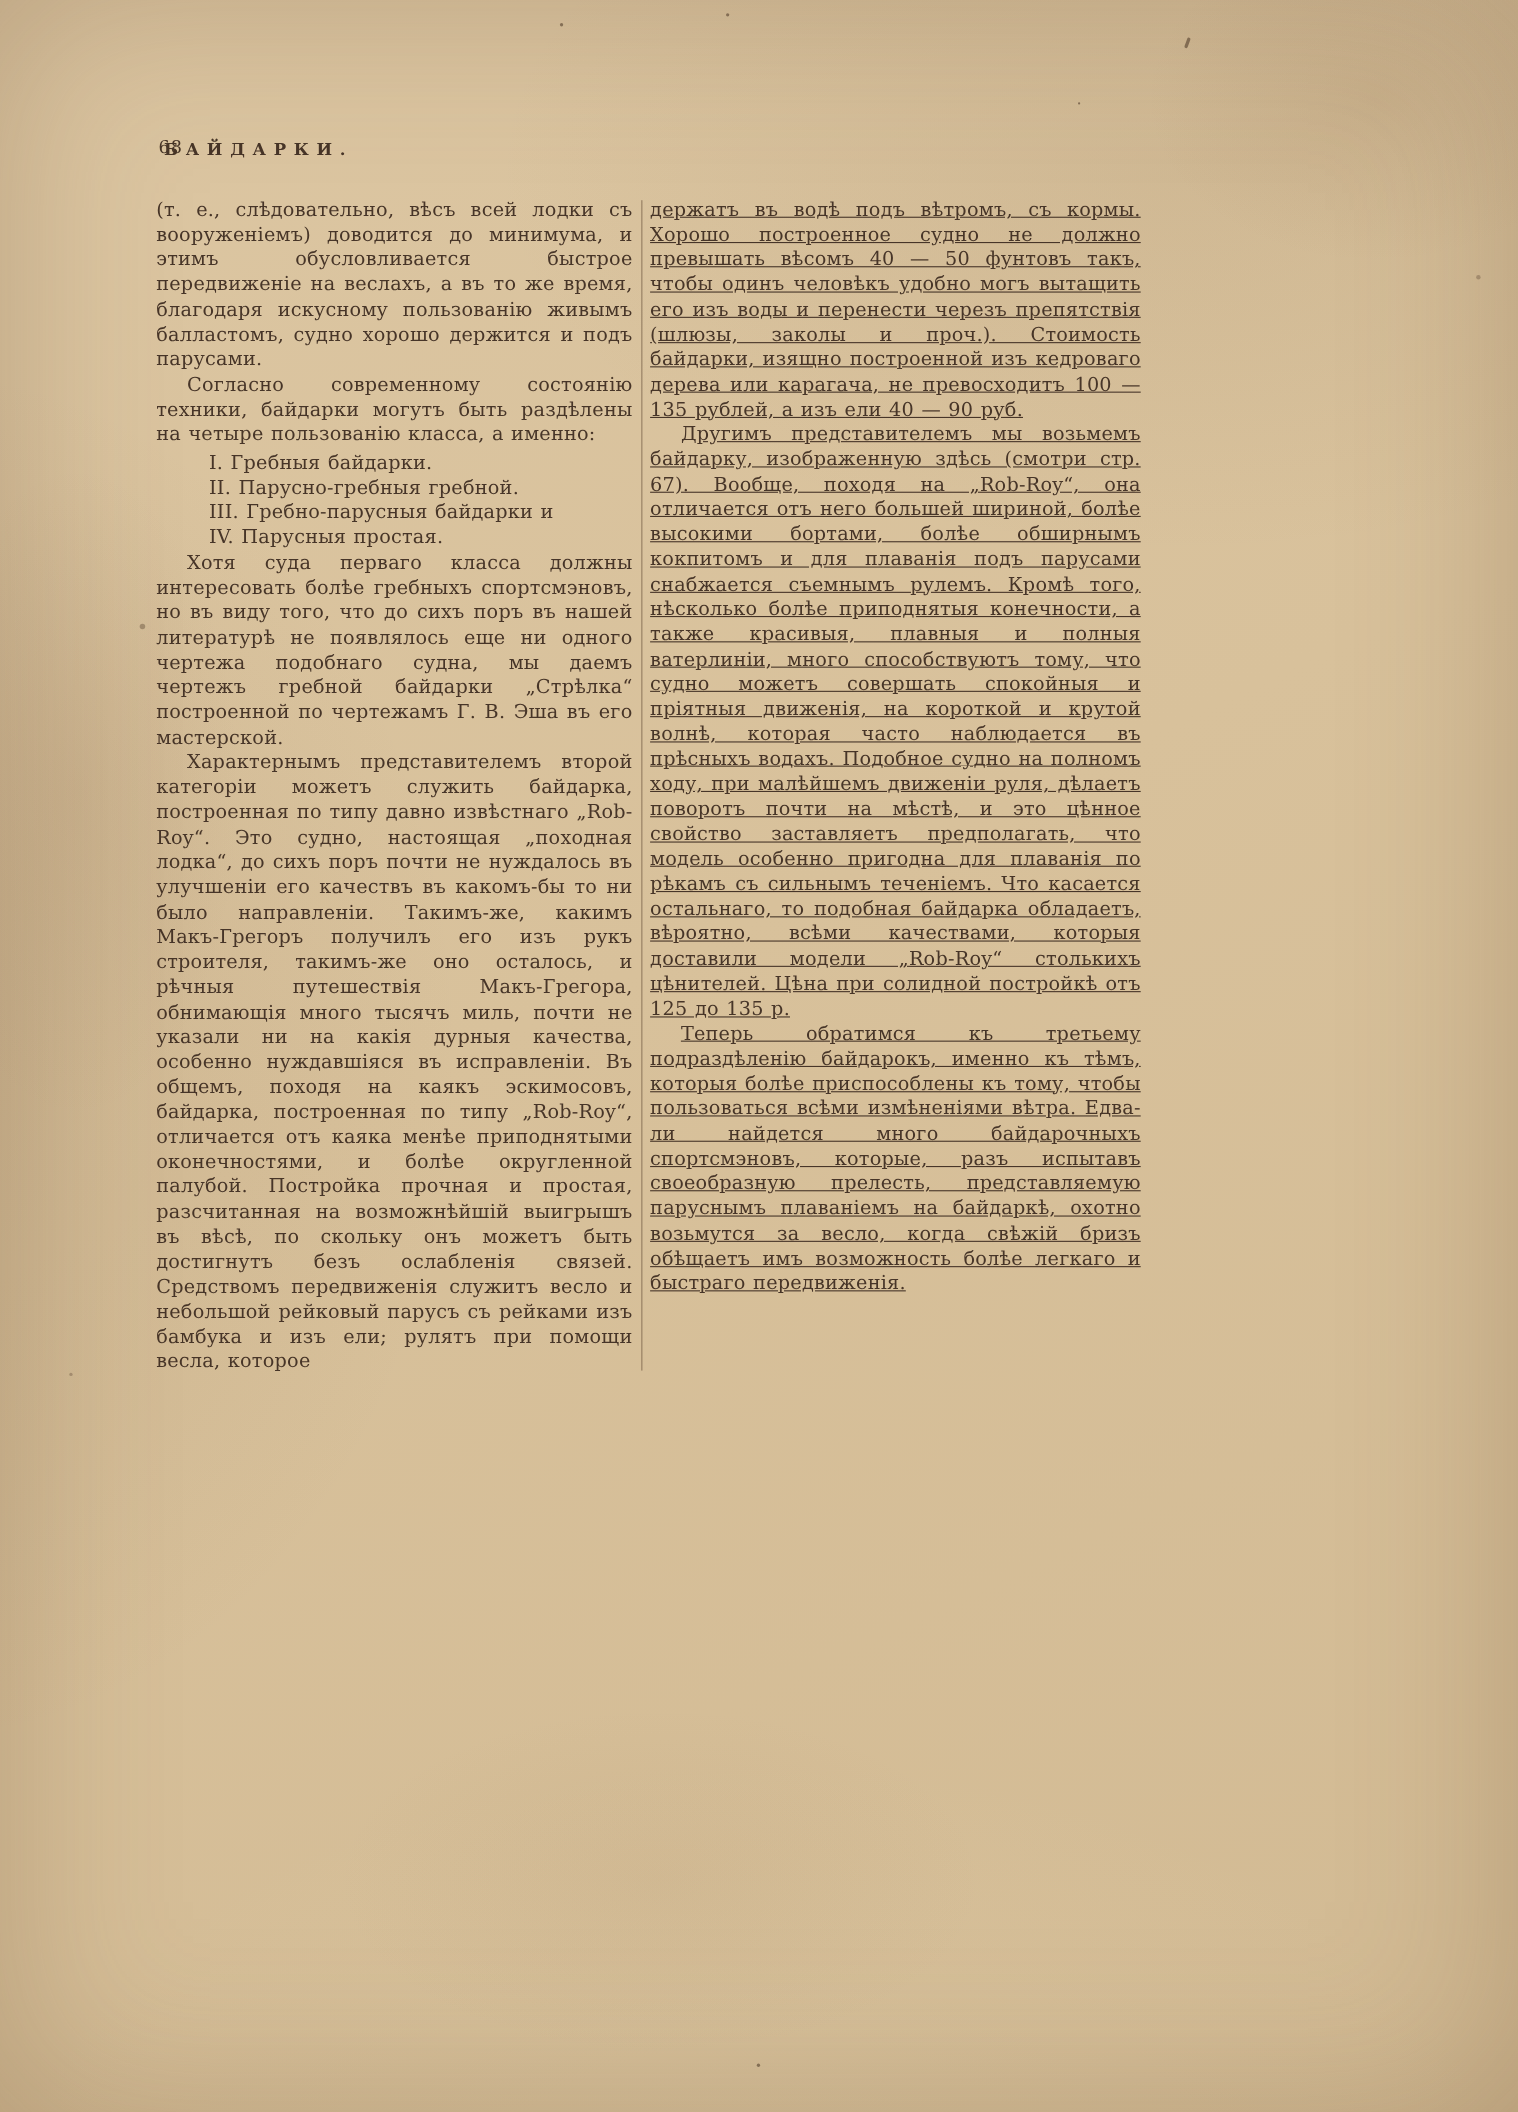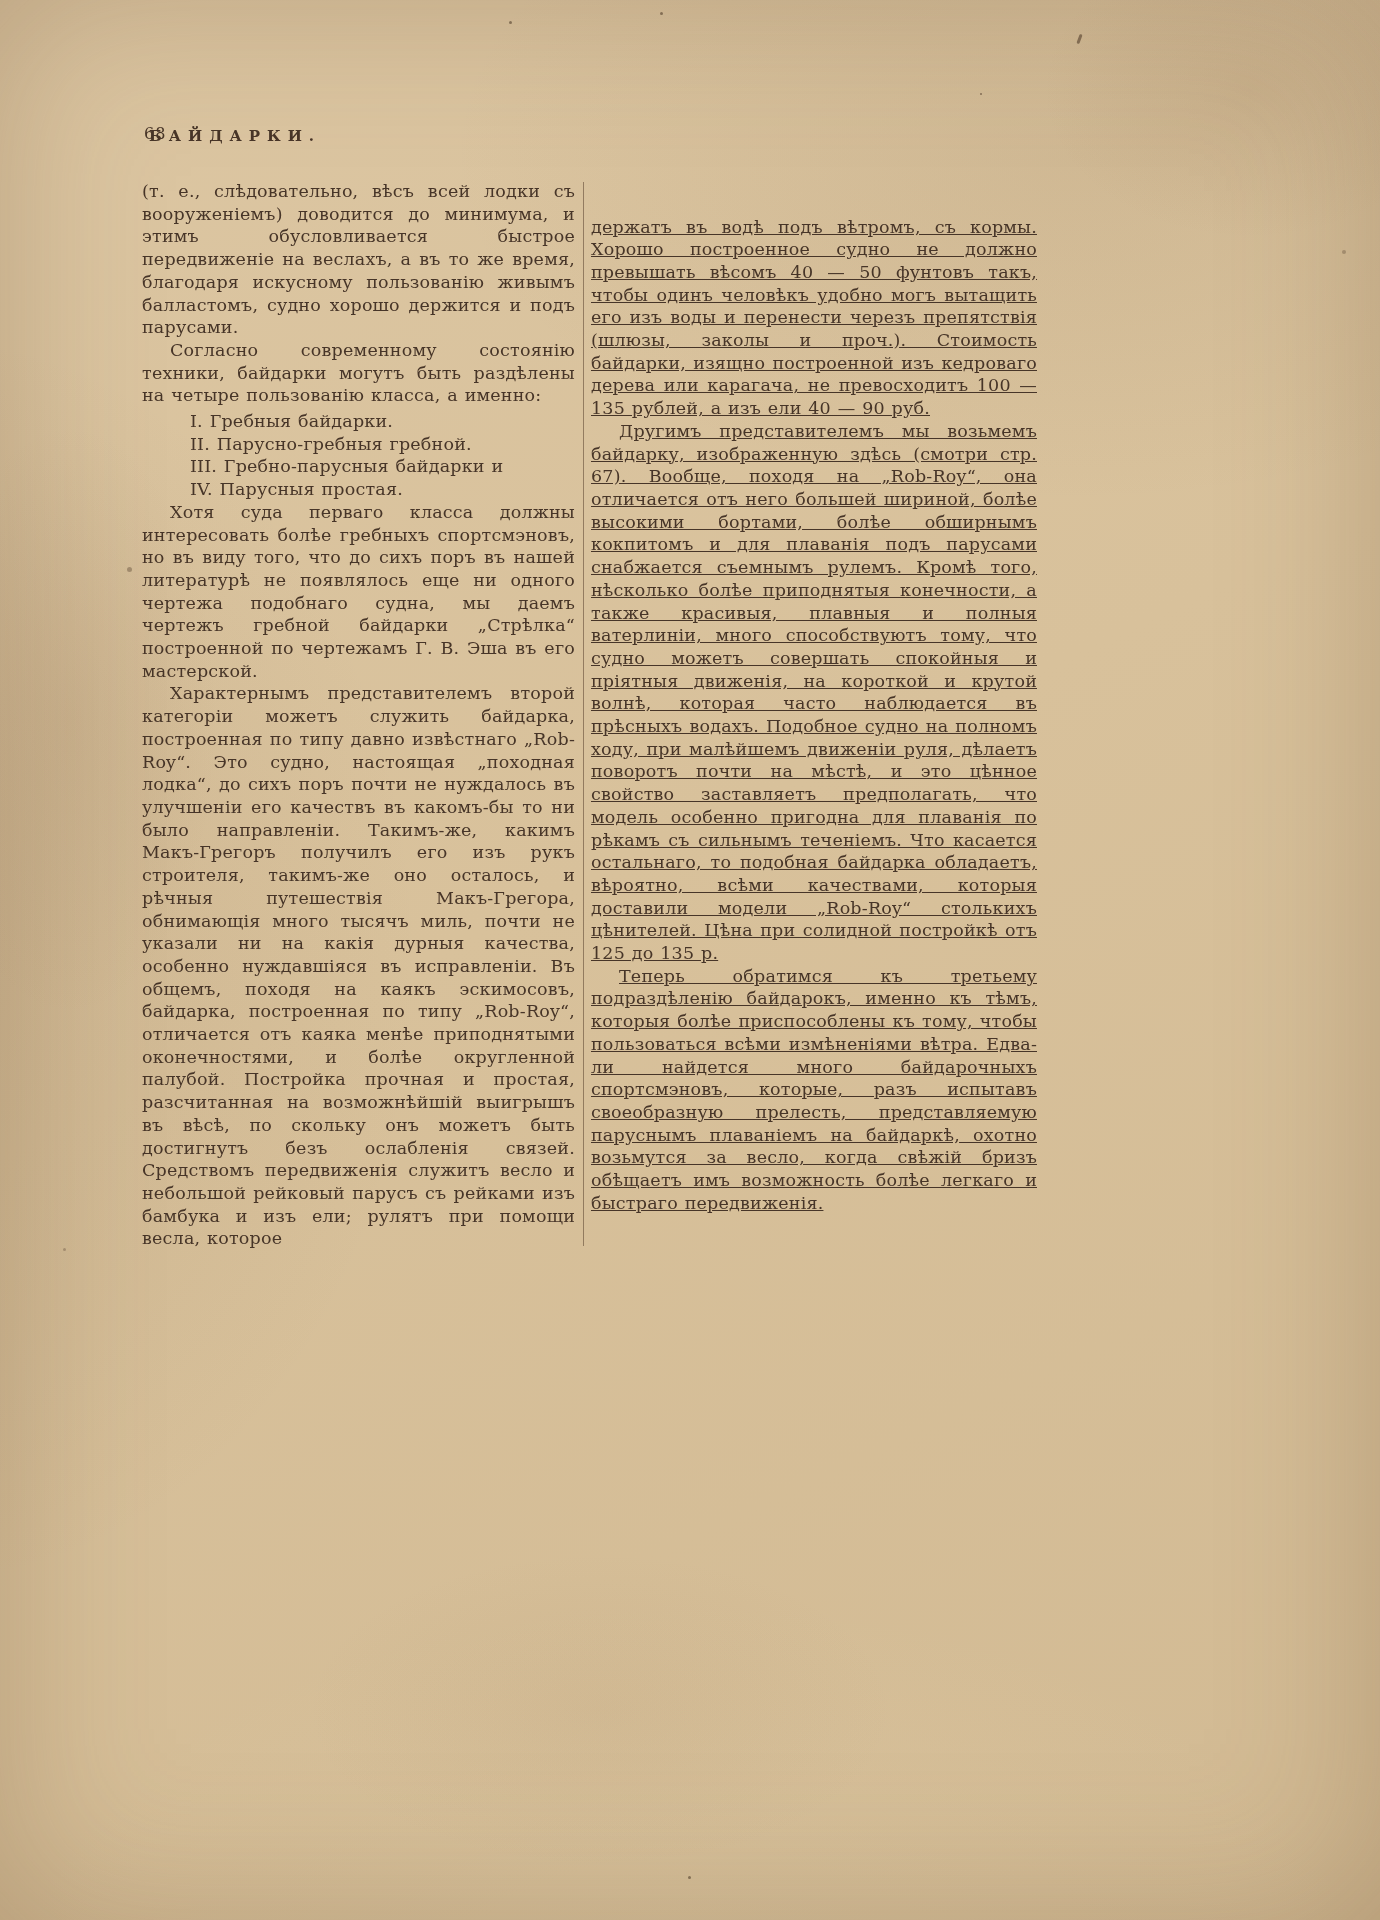--- a/index.html
+++ b/index.html
@@ -65,21 +65,21 @@
   .running-title {
     display: block;
     font-size: 15px;
     font-weight: bold;
     letter-spacing: 7px;
     padding-top: 5px;
     text-indent: 7px; 
   }
   .columns {
     display: flex;
-    align-items: center;
+    align-items: flex-start;
   }
   .col {
     font-size: 17.5px;
     line-height: 22.7px;
     letter-spacing: 0.2px;
     word-spacing: 1px;
     text-align: justify;
   }
   .col-left  { width: 433px; }
   .col-right { width: 446px; text-decoration: underline; }

